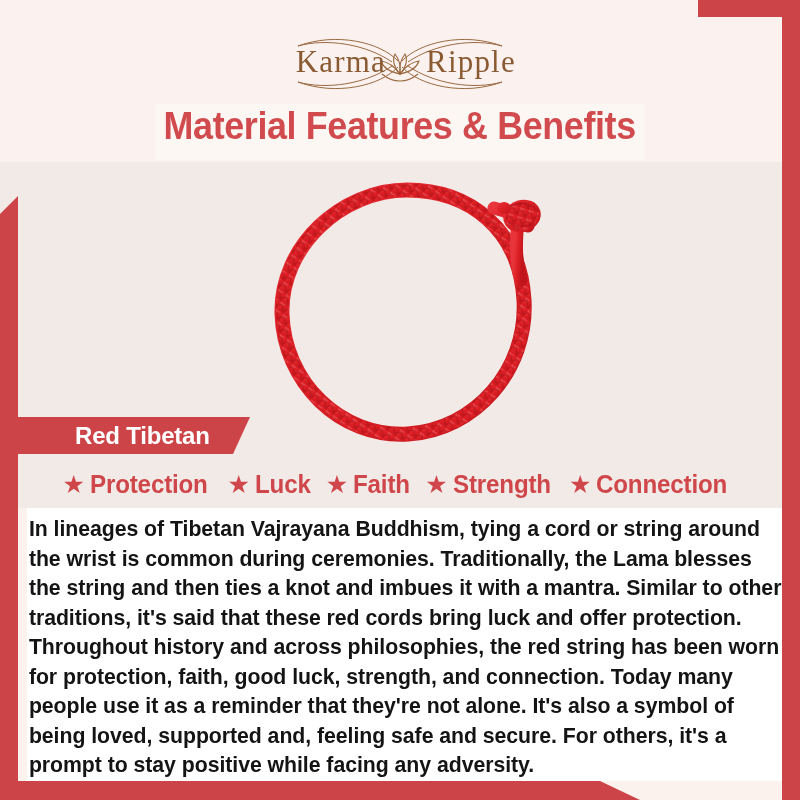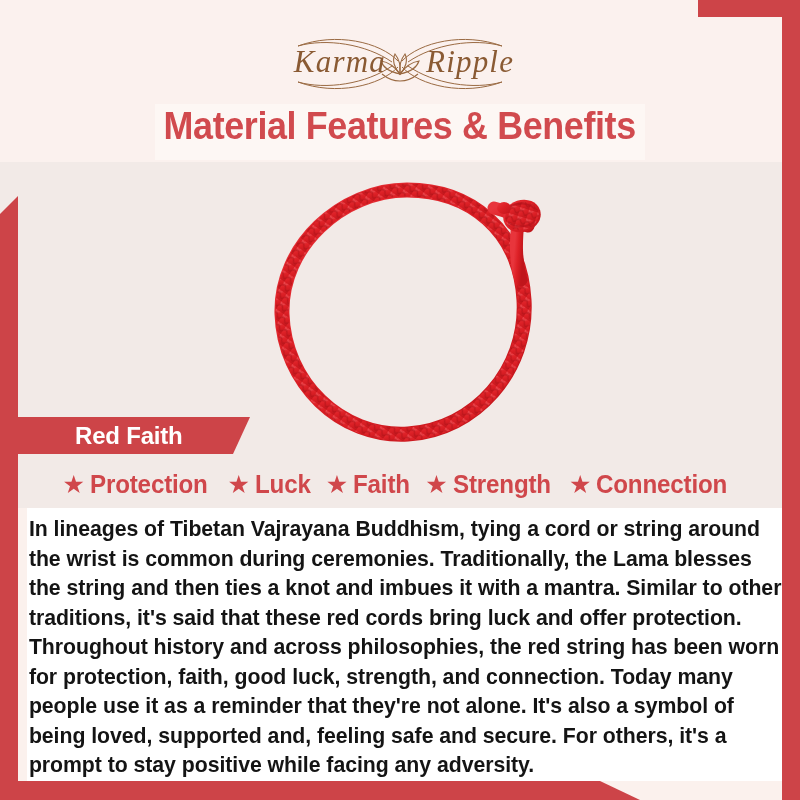--- a/index.html
+++ b/index.html
@@ -69,21 +69,20 @@
 
   
   .logo-wrap {
     position: absolute;
     left: 0; top: 34px;
     width: 800px;
     height: 60px;
     display: flex;
     align-items: center;
     justify-content: center;
-    font-style: italic;
   }
   .logo-svg { display: block; }
   .logo-text {
     font-family: "Liberation Serif", serif;
     font-size: 31px;
     fill: #8a5a33;
     letter-spacing: 1.2px;
   }
 
   
@@ -264,21 +263,21 @@
         <ellipse cx="290" cy="48" rx="19" ry="16" transform="rotate(-18 290 48)" fill="url(#cordGrad)"></ellipse>
         <ellipse cx="290" cy="48" rx="17" ry="14" transform="rotate(-18 290 48)" fill="url(#braid)"></ellipse>
         <path d="M276 40 C 284 34, 296 34, 303 41" fill="none" stroke="#b0121a" stroke-width="2" opacity="0.6"></path>
         <path d="M276 54 C 284 60, 296 60, 303 53" fill="none" stroke="#b0121a" stroke-width="2" opacity="0.6"></path>
         <ellipse cx="272" cy="40" rx="7" ry="6" fill="url(#cordGrad)"></ellipse>
       </g>
     </svg>
   </div>
 
   <div class="banner">
-    <span class="banner-label">Red Faith</span>
+    <span class="banner-label">Red Tibetan</span>
   </div>
 
   <div class="features">
     <span class="feature">
       <span class="star-icon">★</span>
       <span class="feature-label">Protection</span>
     </span>
     <span class="feature">
       <span class="star-icon">★</span>
       <span class="feature-label">Luck</span>

